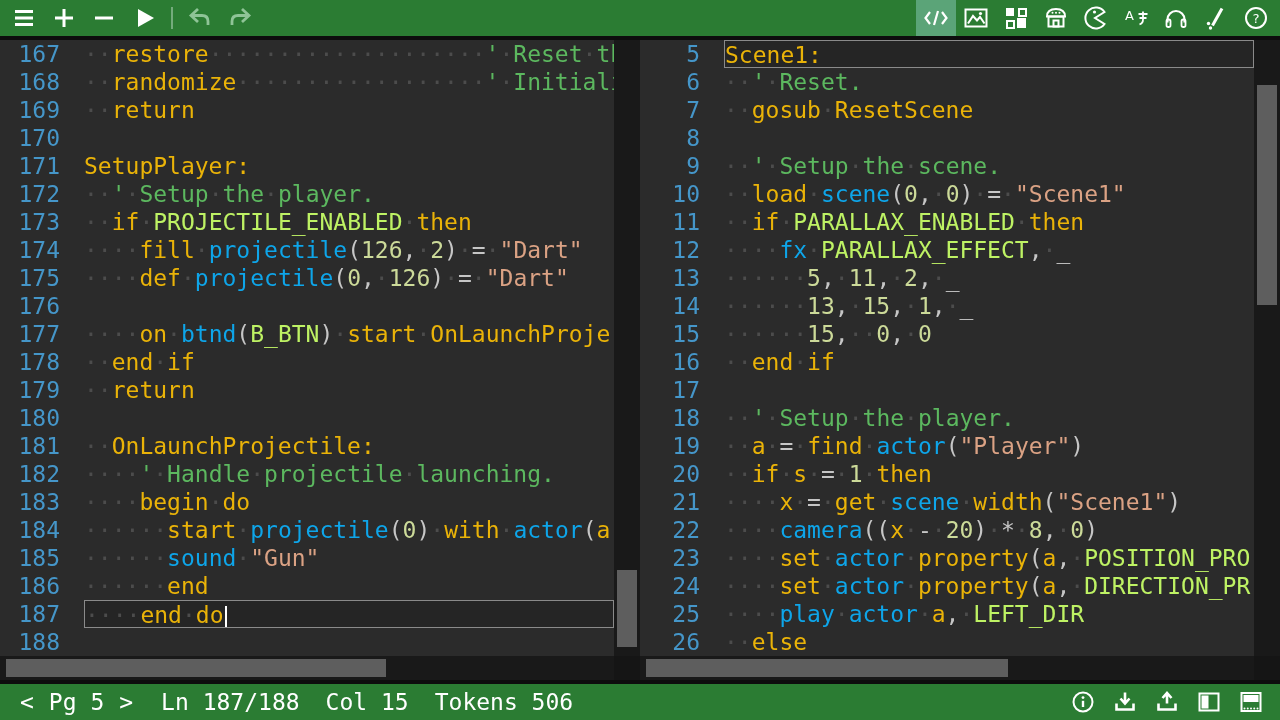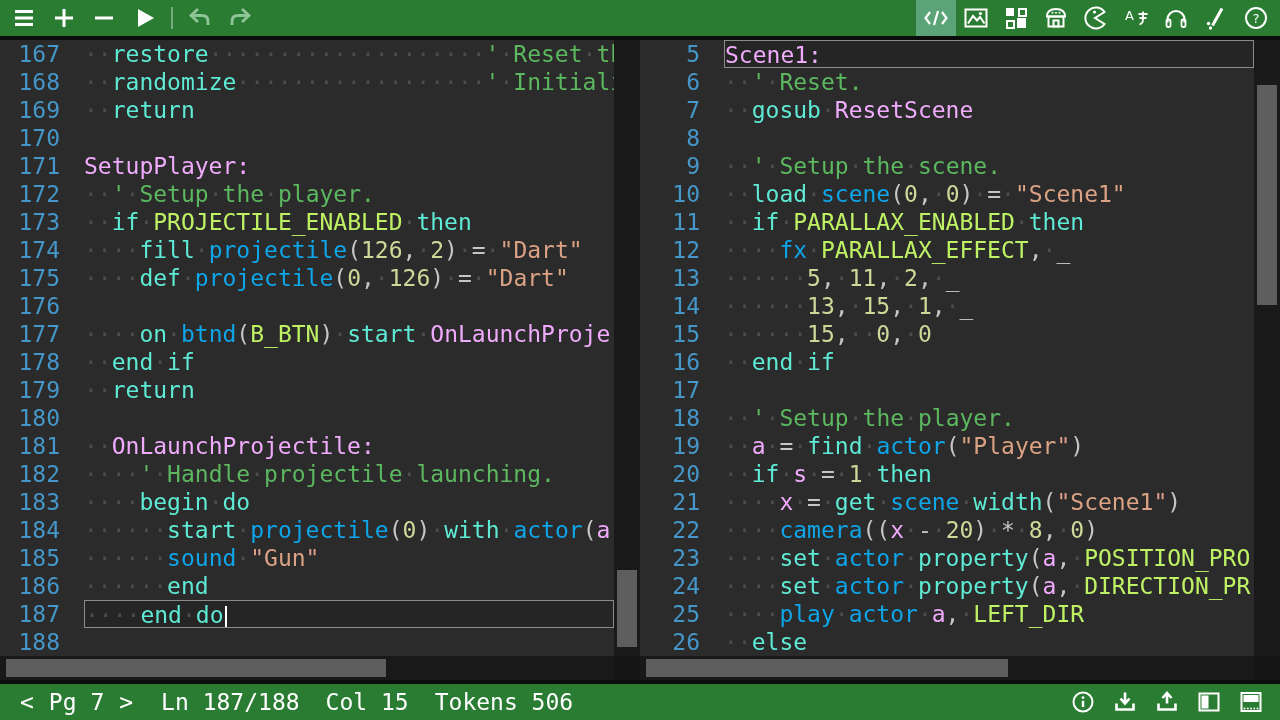--- a/index.html
+++ b/index.html
@@ -17,22 +17,22 @@
   .hr-black{height:4px;background:#0d0d0d;flex:0 0 4px;}
   
   .main{height:640px;display:flex;flex:0 0 640px;}
   .pane{width:640px;height:640px;position:relative;background:#2b2b2b;overflow:hidden;}
   .code{position:absolute;left:0;top:0;right:26px;bottom:24px;overflow:hidden;
     font-size:23px;line-height:28px;white-space:pre;}
   .line{height:28px;position:relative;}
   .lnum{position:absolute;left:0;top:0;width:60px;text-align:right;color:#4596c9;}
   .lc{margin-left:84px;height:28px;box-sizing:border-box;}
   .lc.cur{background:#252525;border:1px solid #8a8a8a;}
-  .tk-kw{color:#5eead4}.tk-fn{color:#0ea5e9}.tk-const{color:#bef264}.tk-com{color:#5cb85f}
-  .tk-num{color:#ccda99}.tk-str{color:#dba284}.tk-id{color:#f0abfc}.tk-op{color:#c6c6c6}
+  .tk-kw{color:#eab308}.tk-fn{color:#0ea5e9}.tk-const{color:#bef264}.tk-com{color:#5cb85f}
+  .tk-num{color:#ccda99}.tk-str{color:#dba284}.tk-id{color:#eab308}.tk-op{color:#c6c6c6}
   .tk-ws{color:#4c4c4c}
   .caret{display:inline-block;width:2px;height:21px;background:#ffffff;vertical-align:middle;margin-left:1px;}
   
   .vscroll{position:absolute;top:0;right:0;width:26px;height:616px;background:#191919;}
   .vthumb{position:absolute;left:3px;right:3px;background:#5e5e5e;}
   .hscroll{position:absolute;left:0;bottom:0;height:24px;right:26px;background:#191919;}
   .hthumb{position:absolute;top:3px;bottom:3px;background:#5e5e5e;}
   .corner{position:absolute;right:0;bottom:0;width:26px;height:24px;background:#151515;}
   
   .statusbar{height:36px;background:#2b7c33;display:flex;align-items:center;justify-content:space-between;
@@ -175,21 +175,21 @@
       </div>
       <div class="corner"></div>
     </div>
   </div>
 
   <div class="hr-black"></div>
 
   <div class="statusbar">
     <div class="sb-left">
       <span class="sb-nav">&lt;</span>
-      <span class="sb-gap">Pg 7</span>
+      <span class="sb-gap">Pg 5</span>
       <span class="sb-nav">&gt;</span>
       <span class="sb-item">Ln 187/188</span>
       <span class="sb-item">Col 15</span>
       <span class="sb-item">Tokens 506</span>
     </div>
     <div class="sb-icons">
       <div class="sbtn">
         <svg width="26" height="26" viewBox="0 0 26 26">
           <circle cx="13" cy="13" r="9.5" stroke="#fff" stroke-width="2" fill="none"></circle>
           <circle cx="13" cy="8.6" r="1.4" fill="#fff"></circle>

